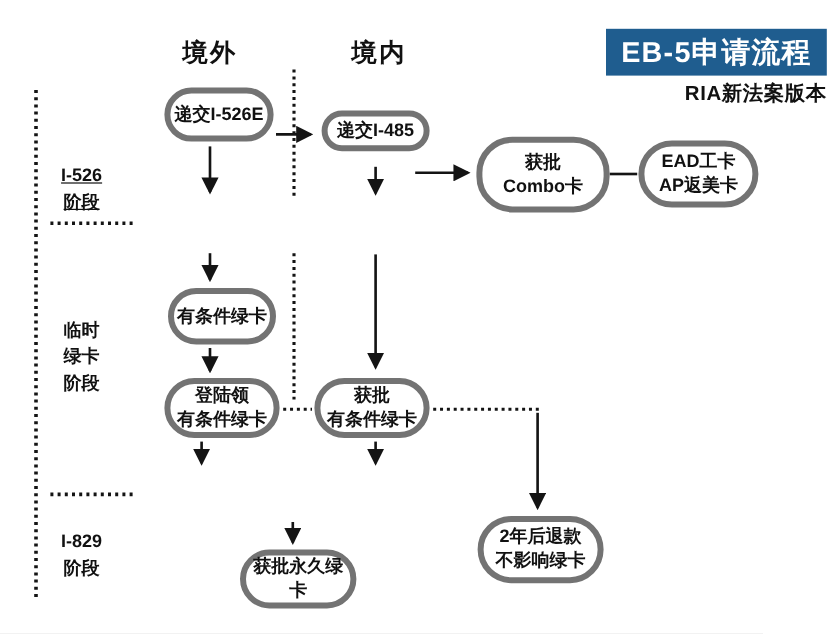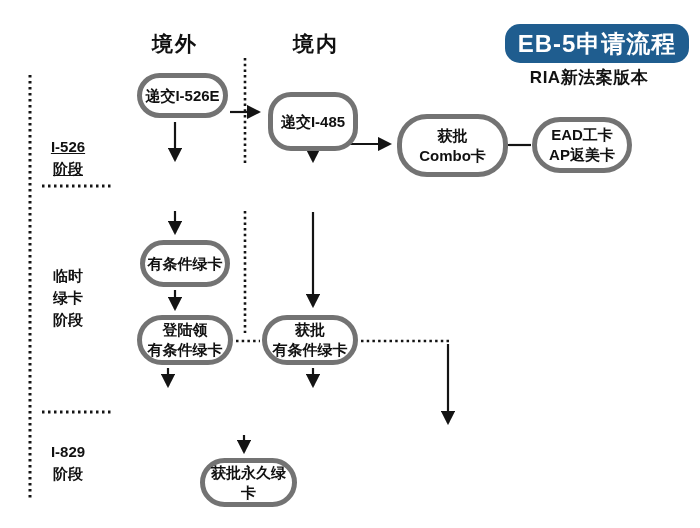--- a/index.html
+++ b/index.html
@@ -20,25 +20,25 @@
     position:absolute;font-weight:bold;font-size:21px;letter-spacing:2px;
     text-align:center;width:70px;
   }
   .stage{
     position:absolute;font-weight:bold;font-size:15px;line-height:1.45;
     text-align:center;width:64px;
   }
   .title-banner{
     position:absolute;left:505px;top:24px;width:184px;height:39px;
     display:flex;align-items:center;justify-content:center;
-    color:#fff;font-weight:bold;font-size:24px;letter-spacing:1px;border-radius:15px;
+    color:#fff;font-weight:bold;font-size:24px;letter-spacing:1px;
   }
   .subtitle{
     position:absolute;left:489px;top:66px;width:200px;height:24px;
-    text-align:center;font-weight:bold;font-size:17px;letter-spacing:.5px;
+    text-align:right;font-weight:bold;font-size:17px;letter-spacing:.5px;
   }
   .ln{display:block;}
 </style>
 </head>
 <body>
 
 <div class="canvas">
 
   <svg class="connectors" viewBox="0 0 700 528" xmlns="http://www.w3.org/2000/svg">
     <defs>
@@ -98,21 +98,21 @@
   </div>
   <div class="stage" style="left:36px;top:441px;">
     <span class="ln">I-829</span>
     <span class="ln">阶段</span>
   </div>
 
   <div class="node pill" style="left:137px;top:73px;width:91px;height:45px;border-radius:23px;">
     <span class="ln">递交I-526E</span>
   </div>
 
-  <div class="node pill" style="left:268px;top:92px;width:90px;height:59px;border-radius:23px;">
+  <div class="node pill" style="left:268px;top:92px;width:90px;height:34px;border-radius:23px;">
     <span class="ln">递交I-485</span>
   </div>
 
   <div class="node pill" style="left:397px;top:114px;width:111px;height:63px;border-radius:30px;">
     <span class="ln">获批</span>
     <span class="ln">Combo卡</span>
   </div>
 
   <div class="node pill" style="left:532px;top:117px;width:100px;height:56px;border-radius:28px;">
     <span class="ln">EAD工卡</span>
@@ -132,14 +132,18 @@
   <div class="node pill" style="left:262px;top:315px;width:96px;height:50px;border-radius:25px;">
     <span class="ln">获批</span>
     <span class="ln">有条件绿卡</span>
   </div>
 
 
   <div class="node pill" style="left:200px;top:458px;width:97px;height:49px;border-radius:25px;">
     <span class="ln">获批永久绿卡</span>
   </div>
 
+  <div class="node pill" style="left:398px;top:430px;width:105px;height:56px;border-radius:28px;">
+    <span class="ln">2年后退款</span>
+    <span class="ln">不影响绿卡</span>
+  </div>
 
 </div>
 
 </body></html>

